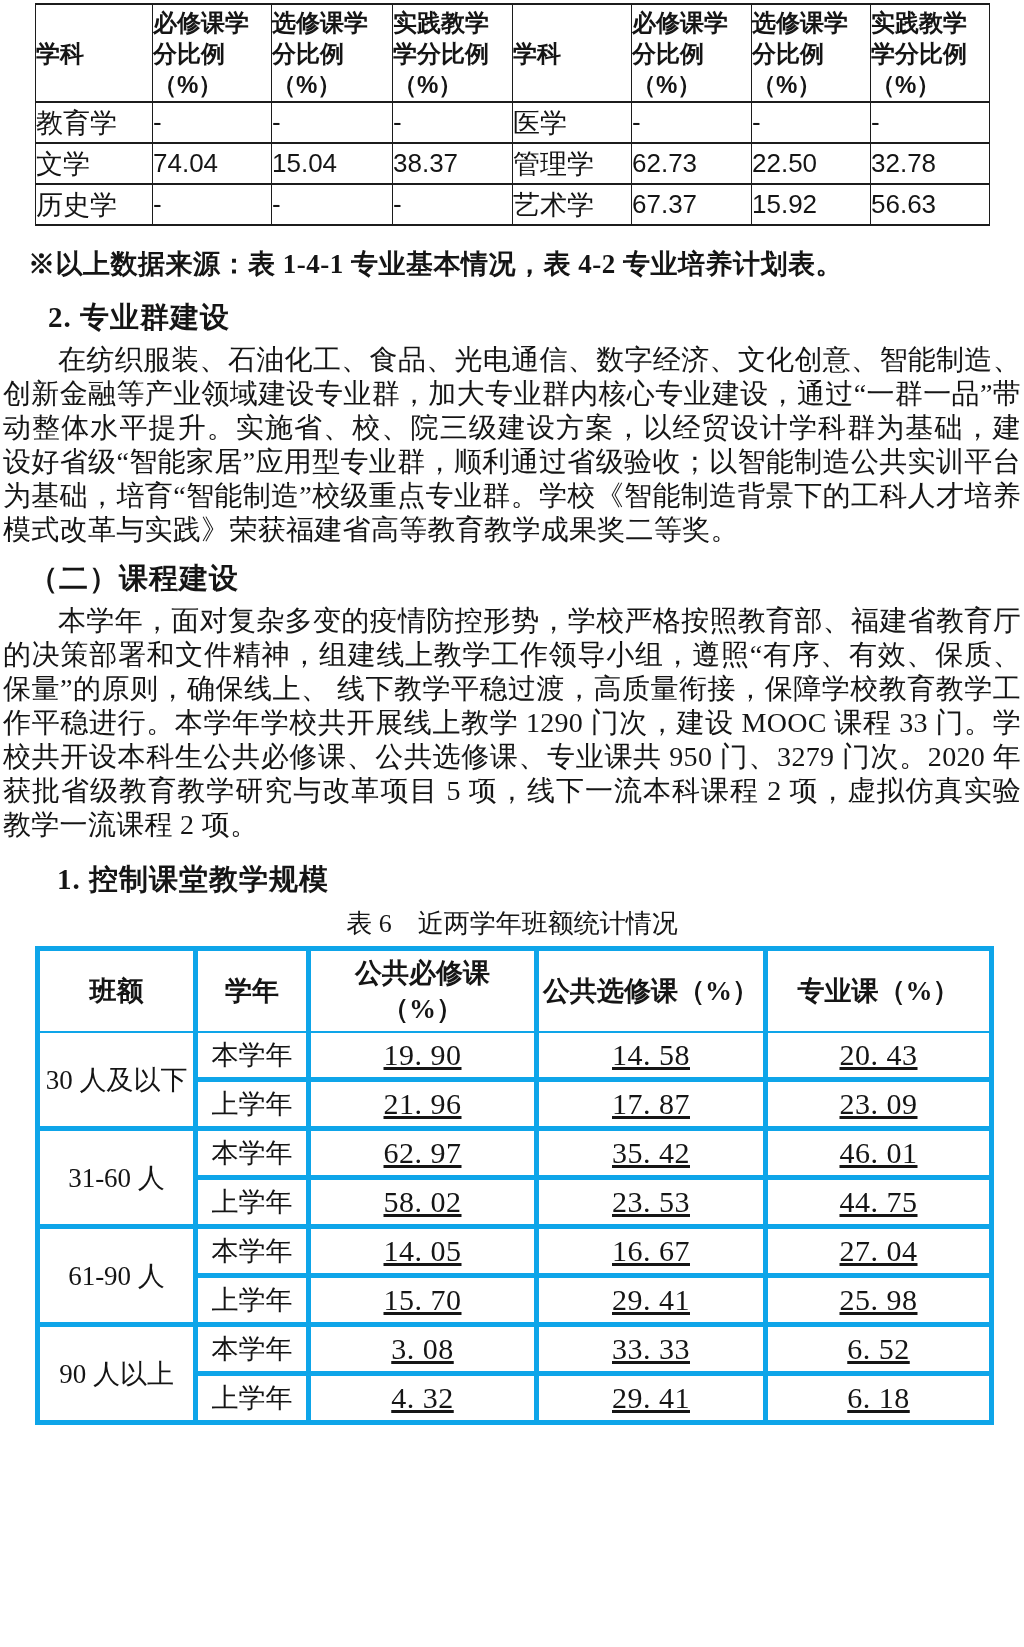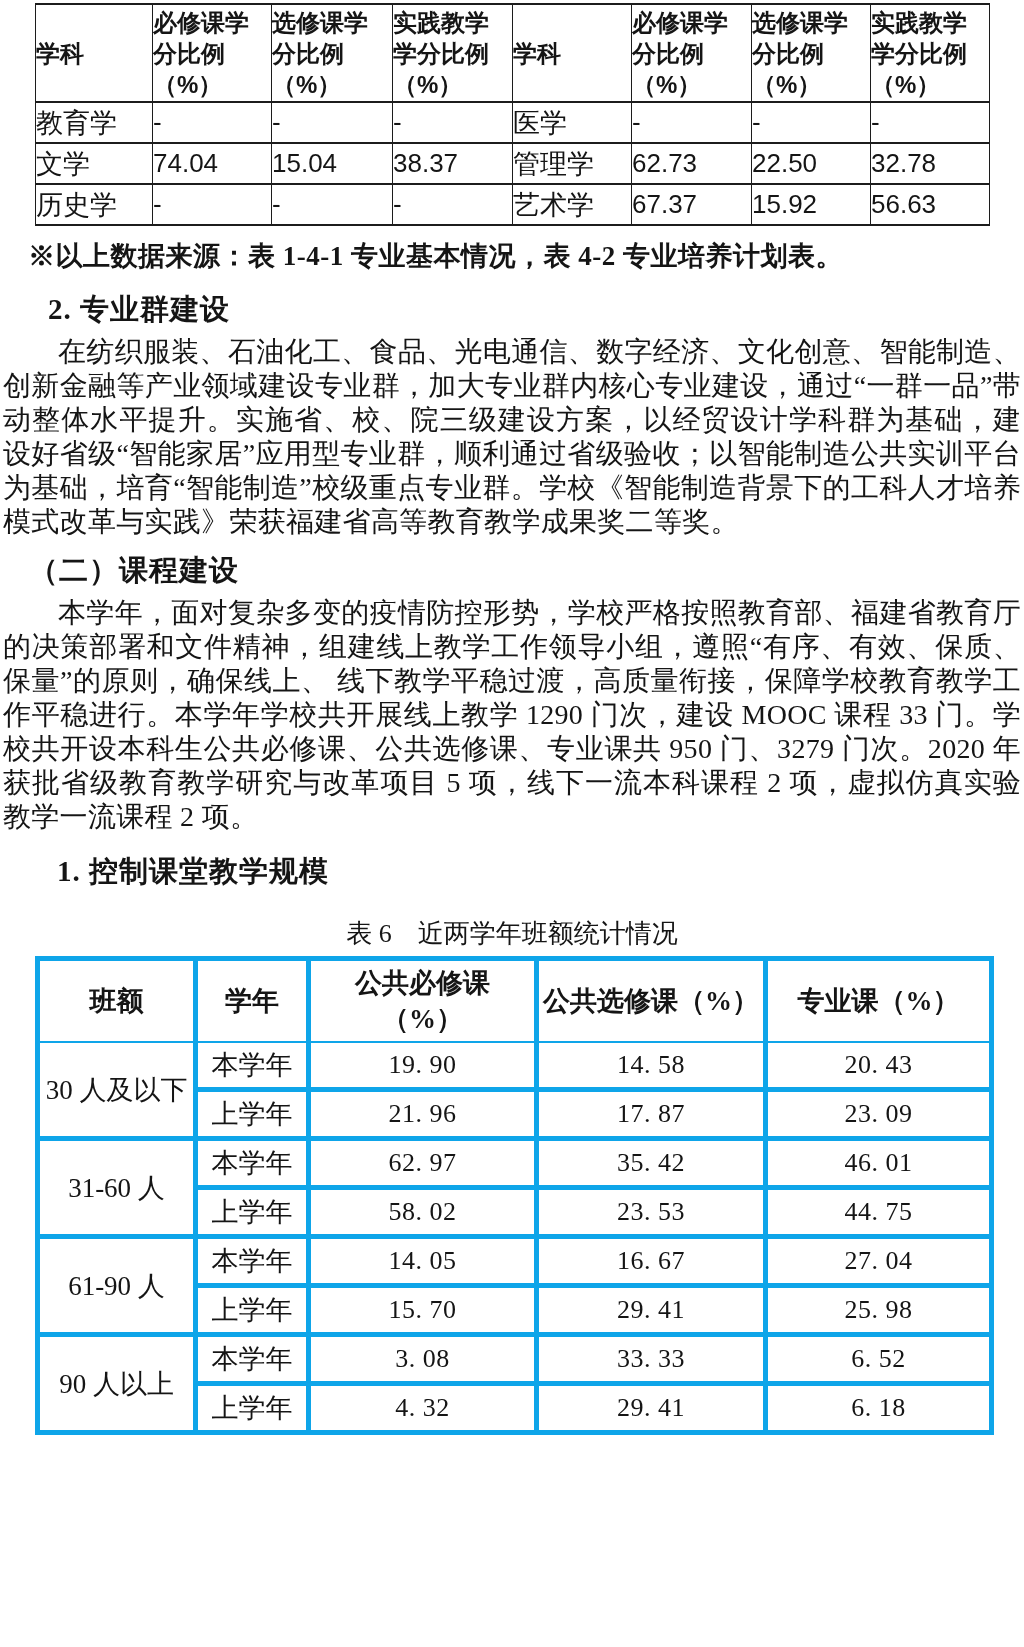--- a/index.html
+++ b/index.html
@@ -28,55 +28,55 @@
     height: 98px;
     font-family: "Liberation Sans", "DejaVu Sans", sans-serif;
     font-weight: 700; font-size: 24px; line-height: 31px;
     white-space: pre-line;
   }
   table.t1 td { height: 41px; font-size: 27px; }
   table.t1 td.num { font-family: "Liberation Sans", "DejaVu Sans", sans-serif; font-size: 26px; }
 
   
   .note {
-    margin: 12px 0 0 28px;
+    margin: 20px 0 0 28px;
     font-size: 27px; font-weight: 700; line-height: 36px;
     letter-spacing: 0.5px;
   }
   .heading {
     padding-left: 57px;
     font-size: 29px; font-weight: 700; line-height: 42px;
     letter-spacing: 1px;
   }
   .h-group  { margin-top: 14px; padding-left: 48px; }
   .h-course { margin-top: 10px; padding-left: 29px; }
   .h-scale  { margin-top: 16px; }
   .para {
     margin: 5px 3px 0 3px;
     font-size: 28px; line-height: 34px;
     text-align: justify; text-indent: 55px;
     letter-spacing: 0.3px;
   }
 
   
-  .caption { margin-top: 24px; text-align: center; font-size: 26px; line-height: 36px; }
+  .caption { margin-top: 6px; text-align: center; font-size: 26px; line-height: 36px; }
   table.t6 {
     border-collapse: collapse; table-layout: fixed;
     width: 954px; margin: 4px 0 0 35px;
     border: 2px solid #1c1c1c;
   }
   table.t6 th, table.t6 td {
     border: 5px solid #0ea5e9;
     text-align: center; vertical-align: middle;
     overflow: hidden; padding: 4px;
   }
   table.t6 th { height: 46px; font-size: 27px; font-weight: 700; border-bottom-width: 2px; }
   table.t6 td { height: 44px; font-size: 27px; }
   table.t6 tr.grp-start > td { border-top-width: 2px; }
-  table.t6 td.num6 { font-size: 26px; letter-spacing: 0.5px; }
+  table.t6 td.num6 { font-size: 30px; letter-spacing: 0.5px; text-decoration: underline; }
 </style>
 </head>
 <body>
 
 <div class="page">
 
   <table class="t1">
     <colgroup>
       <col style="width:117px">
         <col style="width:119px">

